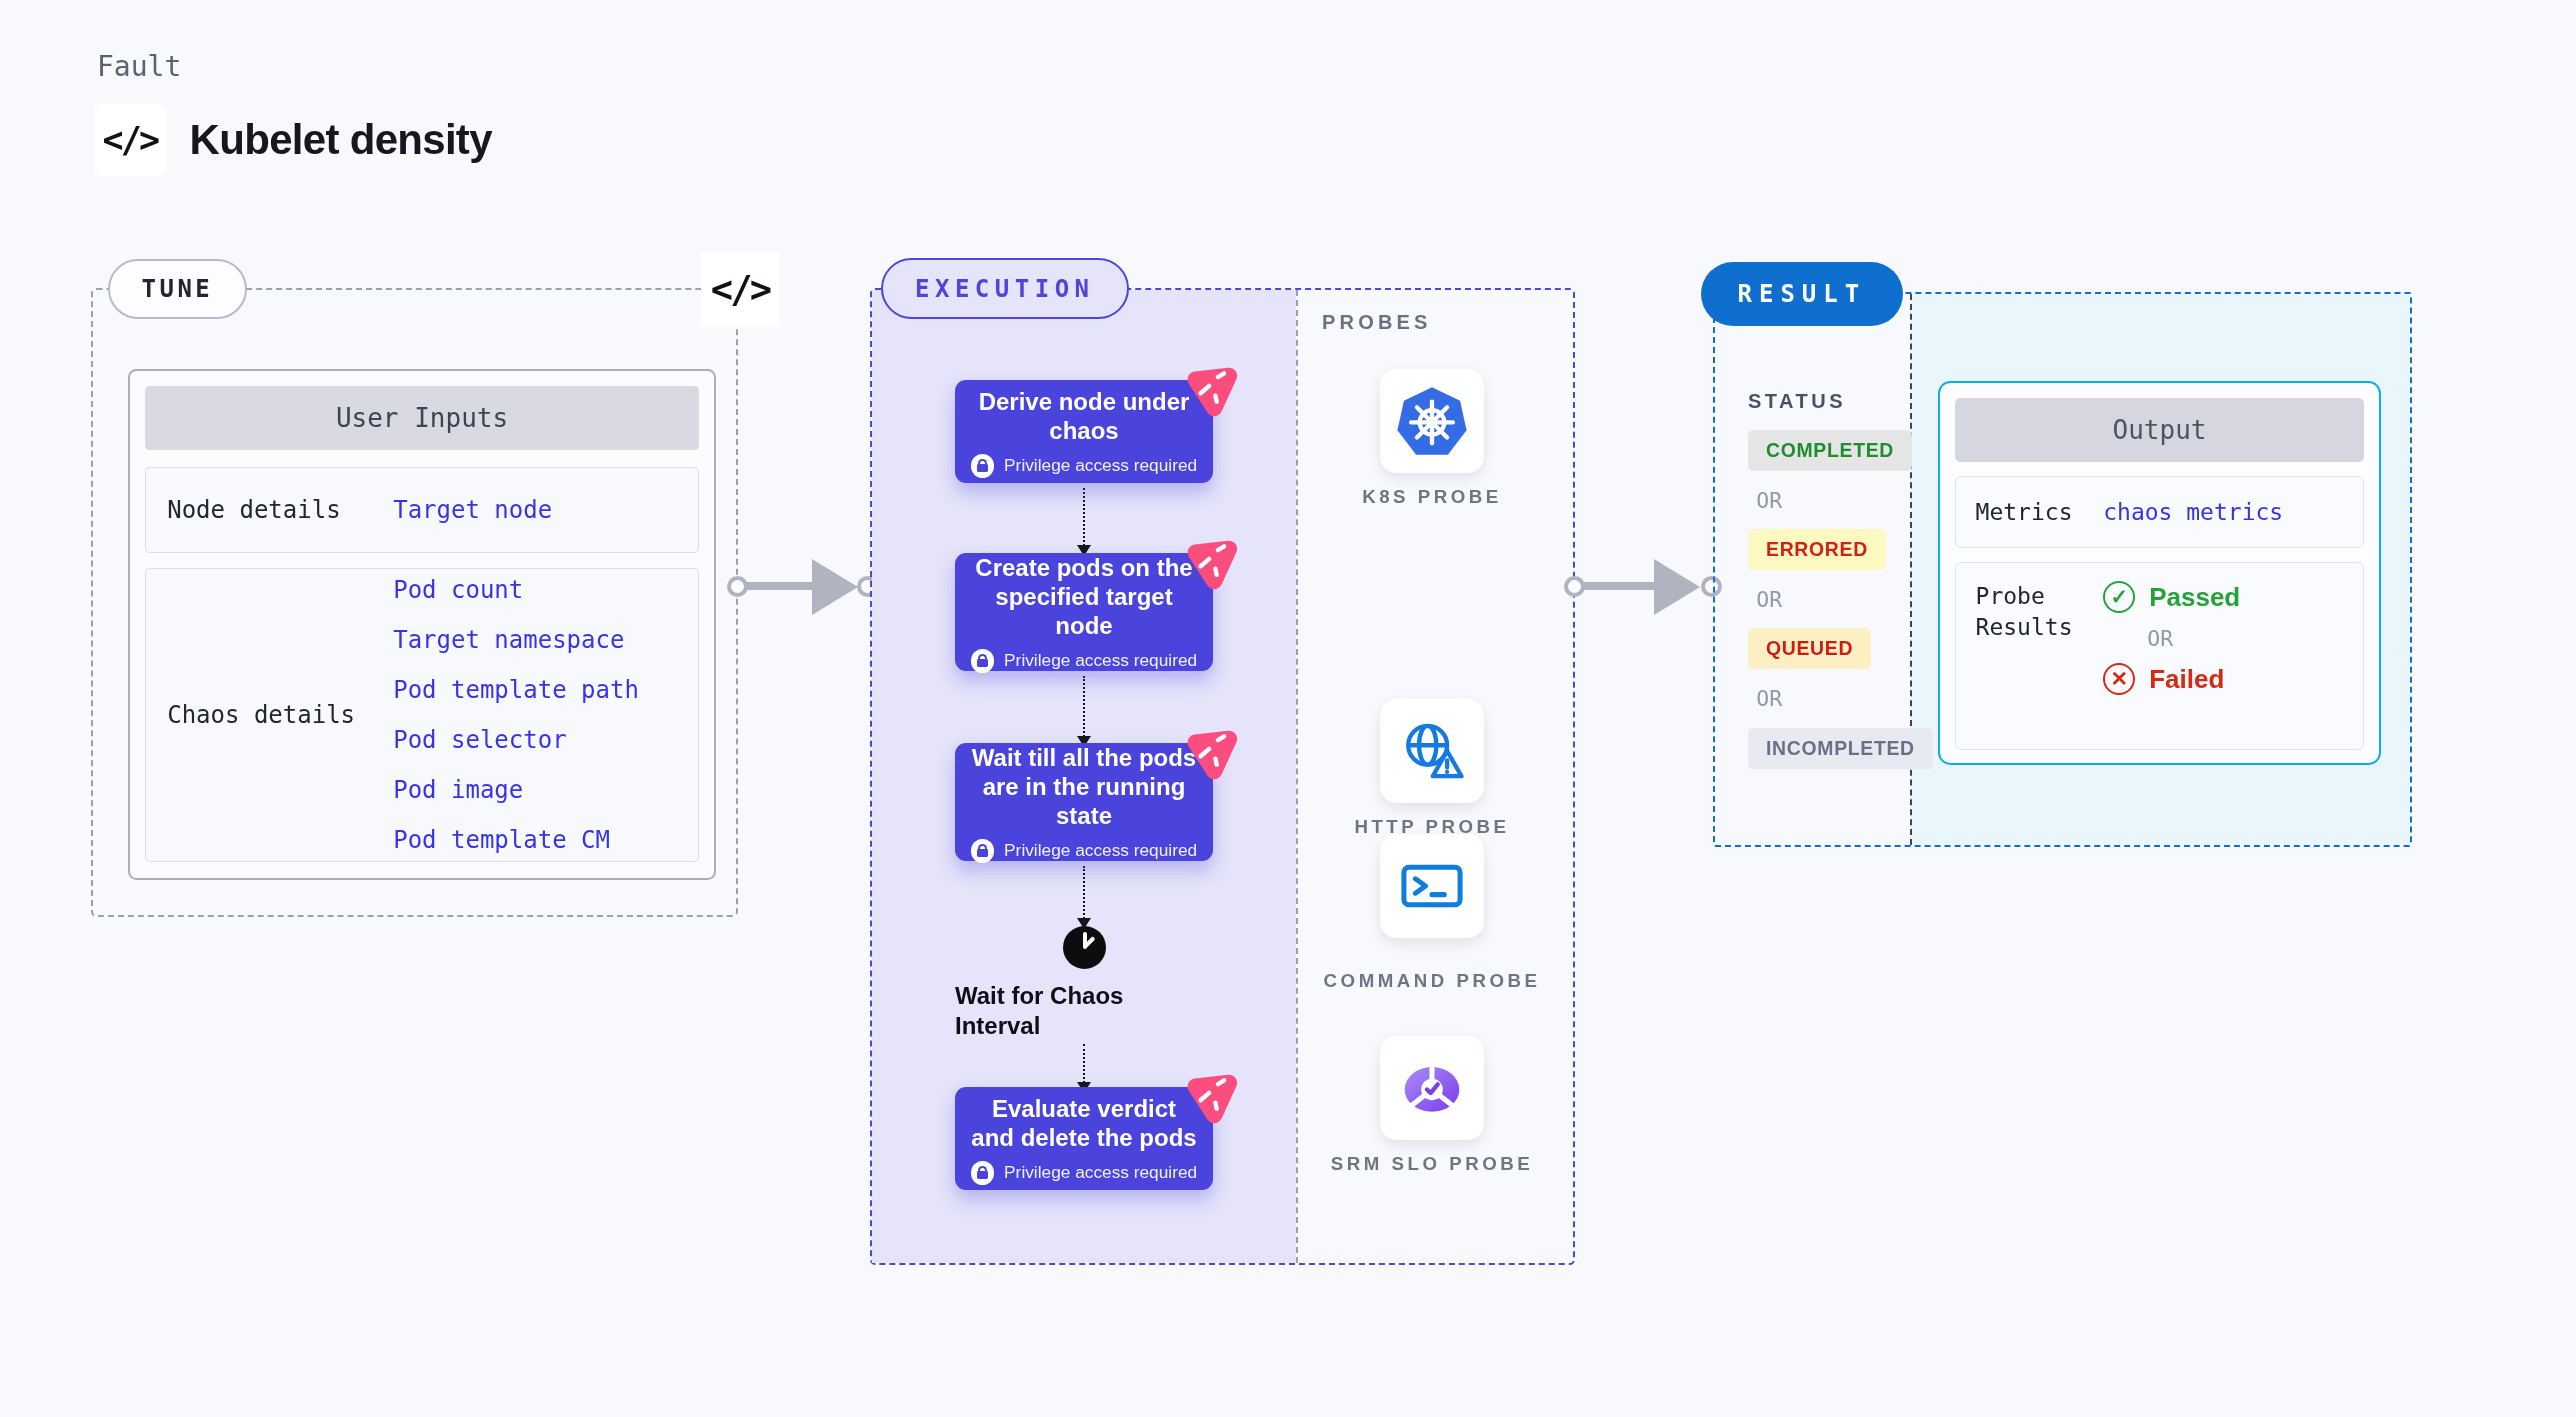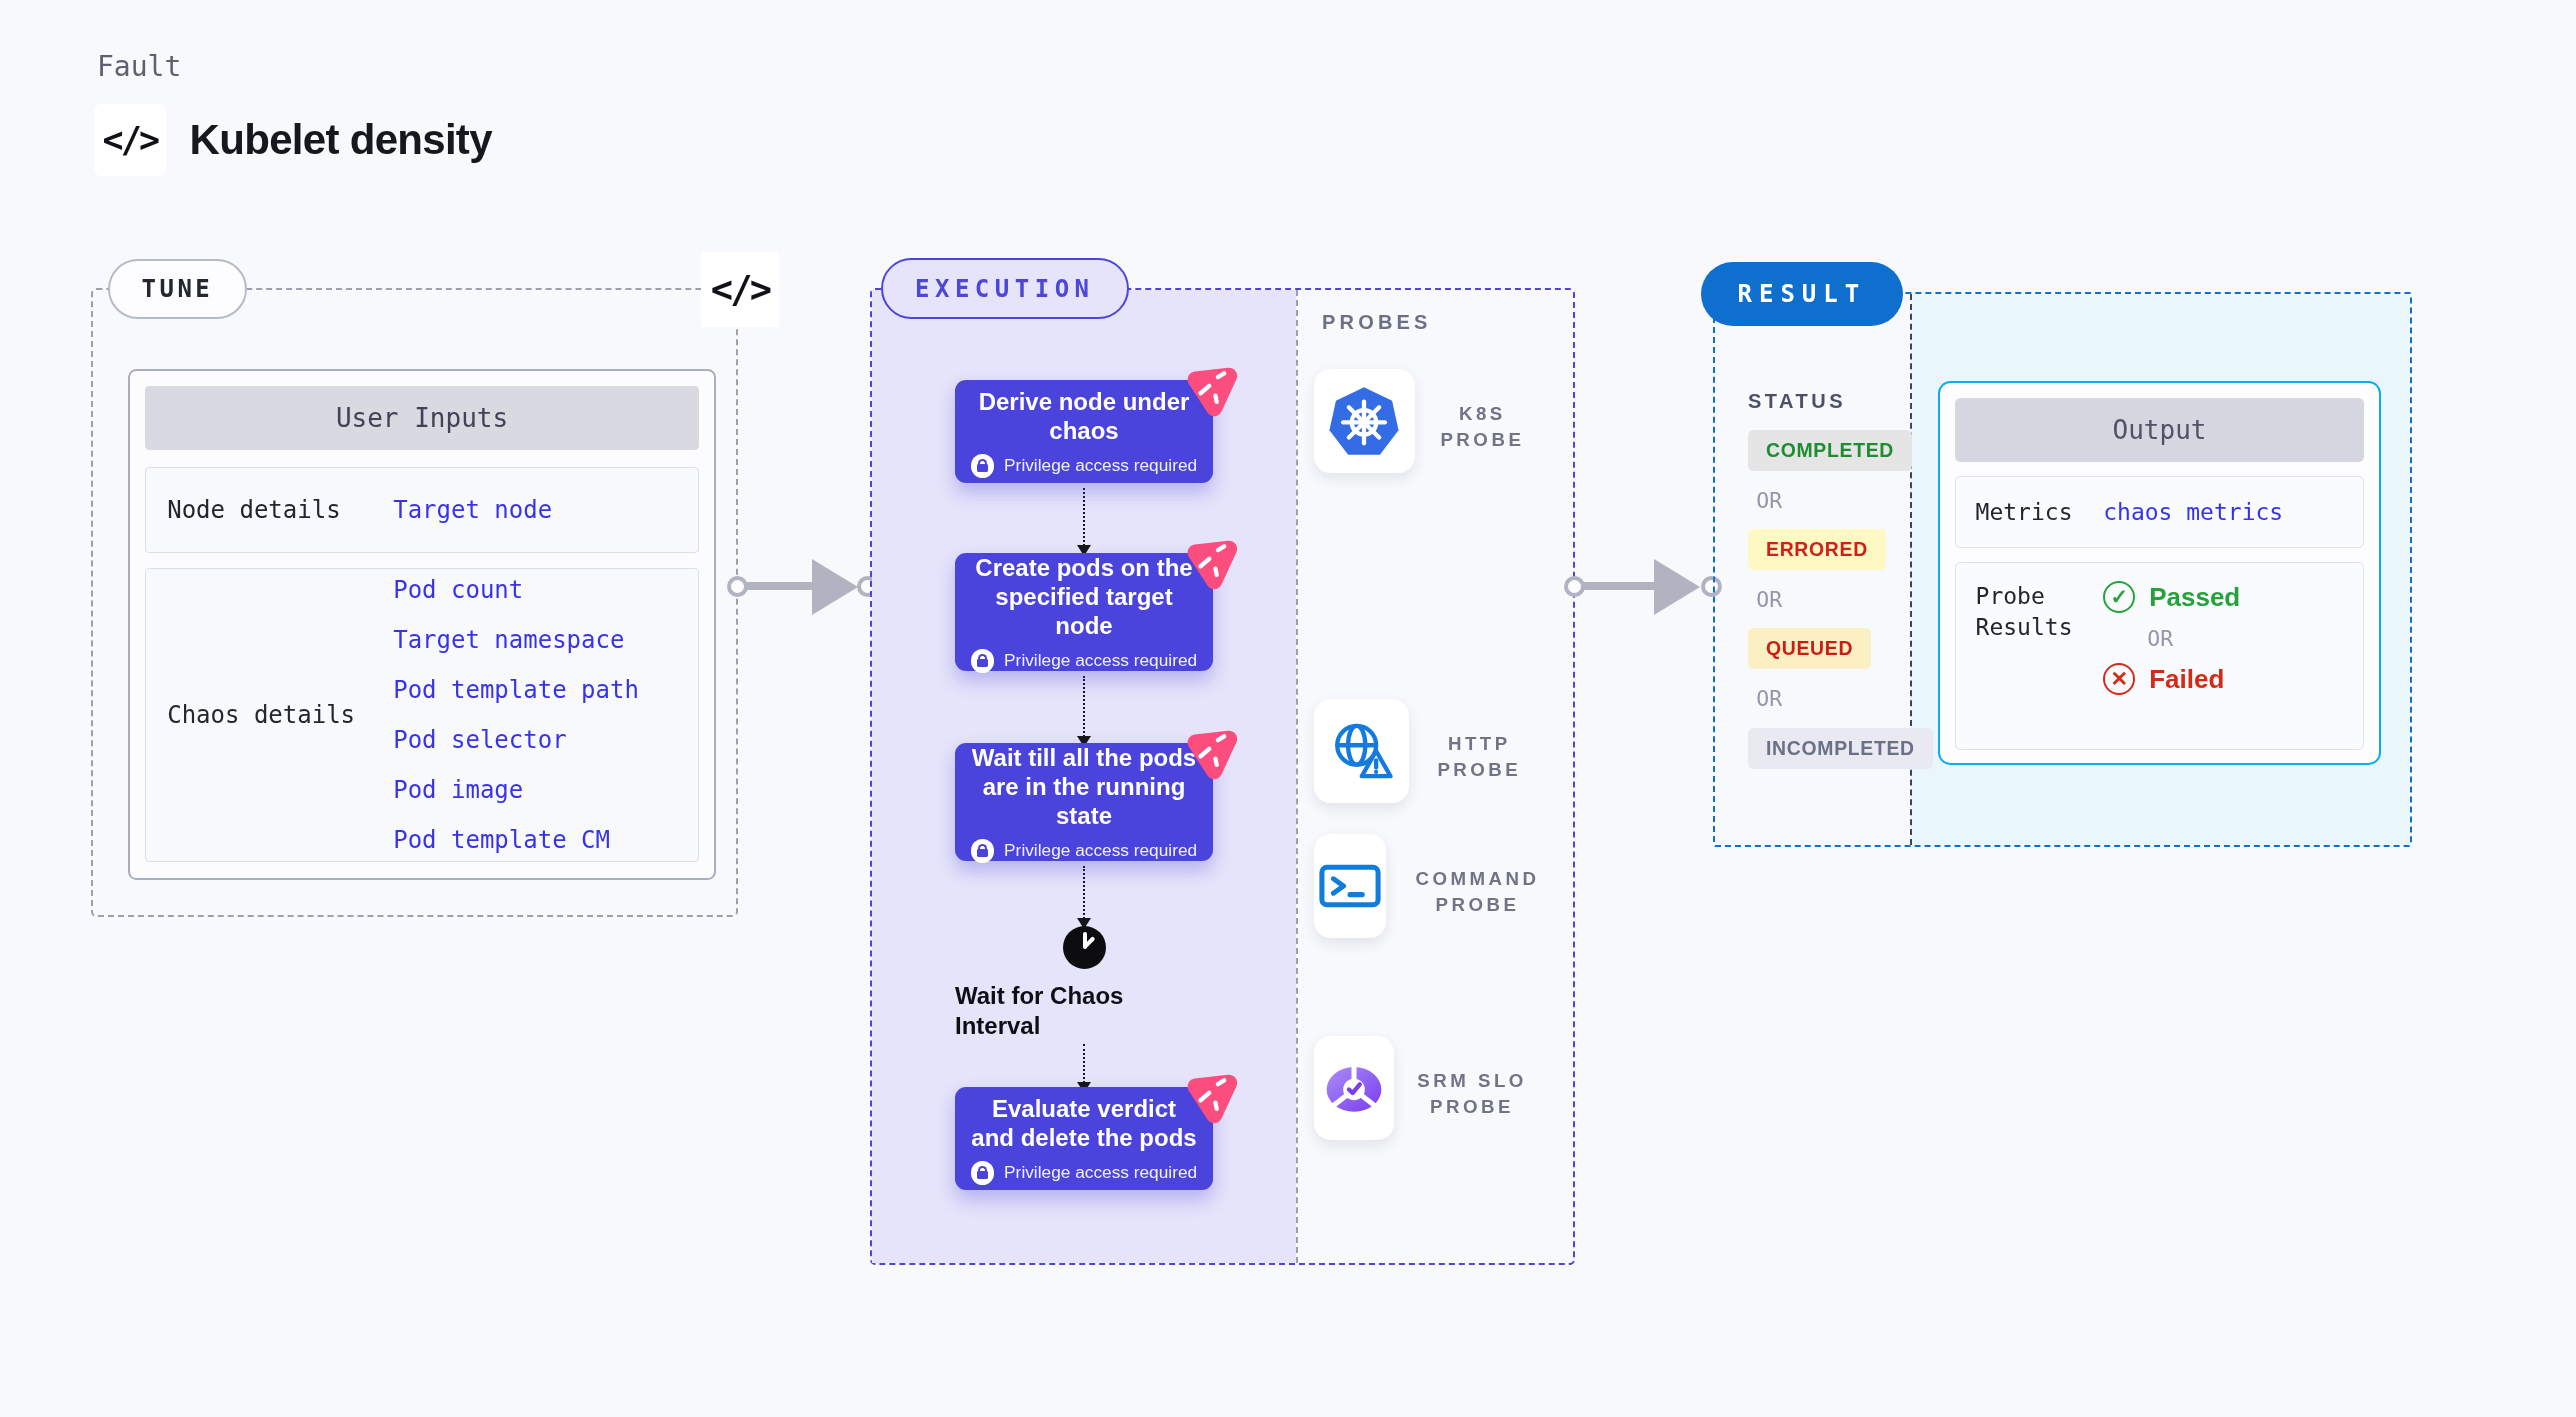--- a/index.html
+++ b/index.html
@@ -60,21 +60,21 @@
   .step-card { z-index:1; }
   .step-card .chaos-mark { z-index:0; }
   .connector { position:absolute; left:211px; width:0; border-left:2.1px dotted #16161a; }
   .connector .c-head { position:absolute; left:-7.6px; bottom:-9.7px; width:0; height:0; border-left:7px solid transparent; border-right:7px solid transparent; border-top:11px solid #16161a; }
   .clock-circle { position:absolute; left:191px; width:43px; height:43px; background:#0d0d10; border-radius:50%; }
   .clock-minute { position:absolute; left:20px; top:6.2px; width:4.2px; height:16.6px; background:#ffffff; border-radius:2.1px; }
   .clock-hour { position:absolute; left:20px; top:19.4px; width:4.2px; height:14px; background:#ffffff; border-radius:2.1px; transform:rotate(-135deg); transform-origin:50% 10%; }
   .wait-label { position:absolute; left:83px; width:258px; font-size:24px; font-weight:700; color:#0d0f14; line-height:1.25; }
 
   .probes-label { position:absolute; left:450px; top:21px; font-size:20px; font-weight:700; letter-spacing:4.2px; color:#6b7184; }
-  .probe-item { position:absolute; left:442px; width:236px; display:flex; align-items:center; }
+  .probe-item { position:absolute; left:442px; width:236px; display:flex; flex-direction:column; align-items:center; }
   .probe-card { width:104px; height:104px; background:#ffffff; border-radius:16.6px; box-shadow:0 5.5px 12.5px rgba(40,50,80,.10); display:flex; align-items:center; justify-content:center; }
   .probe-card svg { width:72px; height:72px; }
   .probe-name { margin-top:11px; font-size:18.7px; font-weight:700; letter-spacing:3.5px; color:#6f7486; text-align:center; line-height:1.35; }
 
   
   .result { position:absolute; left:1713px; top:292px; width:699px; height:555px; border:2.8px dashed #0f6fce; border-radius:2.8px; }
   .result-cyan { position:absolute; left:196px; top:0; right:0; bottom:0; background:#e9f6fc; }
   .result-divider { position:absolute; left:195px; top:0; height:100%; width:0; border-left:2.1px dashed #3e4659; }
   .result-badge { left:-14.5px; top:-32px; height:64px; padding:0 37px; background:#0f6fce; border-radius:32px; color:#ffffff;
                   font-size:24px; letter-spacing:7px; }

